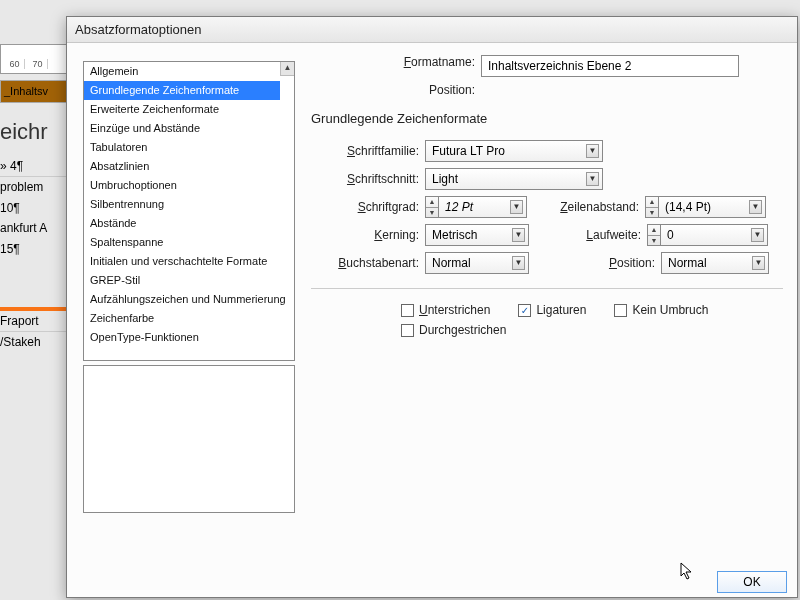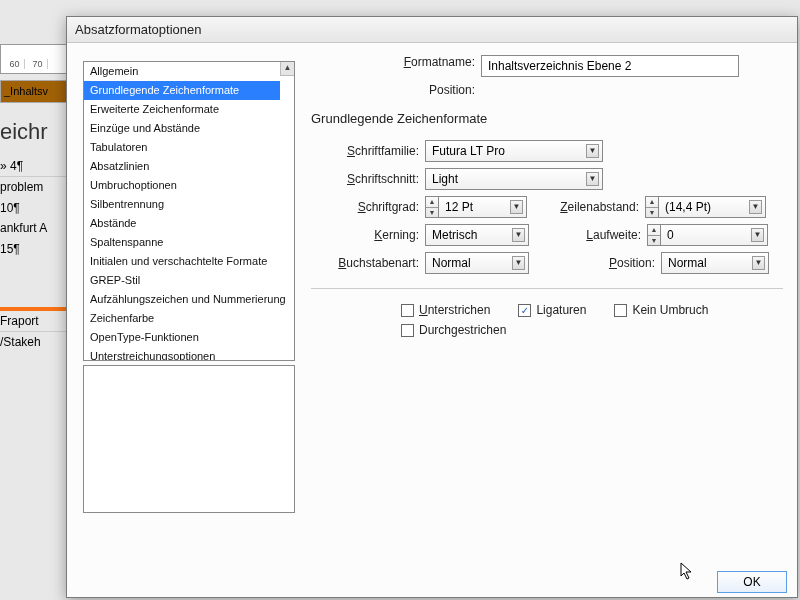--- a/index.html
+++ b/index.html
@@ -93,21 +93,20 @@
           <div class="list-item">Absatzlinien</div>
           <div class="list-item">Umbruchoptionen</div>
           <div class="list-item">Silbentrennung</div>
           <div class="list-item">Abstände</div>
           <div class="list-item">Spaltenspanne</div>
           <div class="list-item">Initialen und verschachtelte Formate</div>
           <div class="list-item">GREP-Stil</div>
           <div class="list-item">Aufzählungszeichen und Nummerierung</div>
           <div class="list-item">Zeichenfarbe</div>
           <div class="list-item">OpenType-Funktionen</div>
-          <div class="list-item">Unterstreichungsoptionen</div>
 
         </div>
       </div>
       <div class="extra-box"></div>
     </div>
 
     <div class="main">
 
       <div class="row">
         <div class="lbl underline-first" style="width:170px;">Formatname:</div>
@@ -134,21 +133,21 @@
             <div class="arrow">▼</div>
           </div>
         </div>
 
         <div class="form-row">
           <div class="l underline-first" style="width:114px;">Schriftgrad:</div>
           <div class="stepper">
               <div>▲</div>
               <div>▼</div>
             </div>
-          <div class="combo" style="width:89px; margin-left:-1px;">
+          <div class="combo" style="width:89px; margin-left:-1px;font-style:italic;">
             <span>12 Pt</span>
             <div class="arrow">▼</div>
           </div>
           <div class="l underline-first" style="width:118px;">Zeilenabstand:</div>
           <div class="stepper">
               <div>▲</div>
               <div>▼</div>
             </div>
           <div class="combo" style="width:108px; margin-left:-1px;">
             <span>(14,4 Pt)</span>

